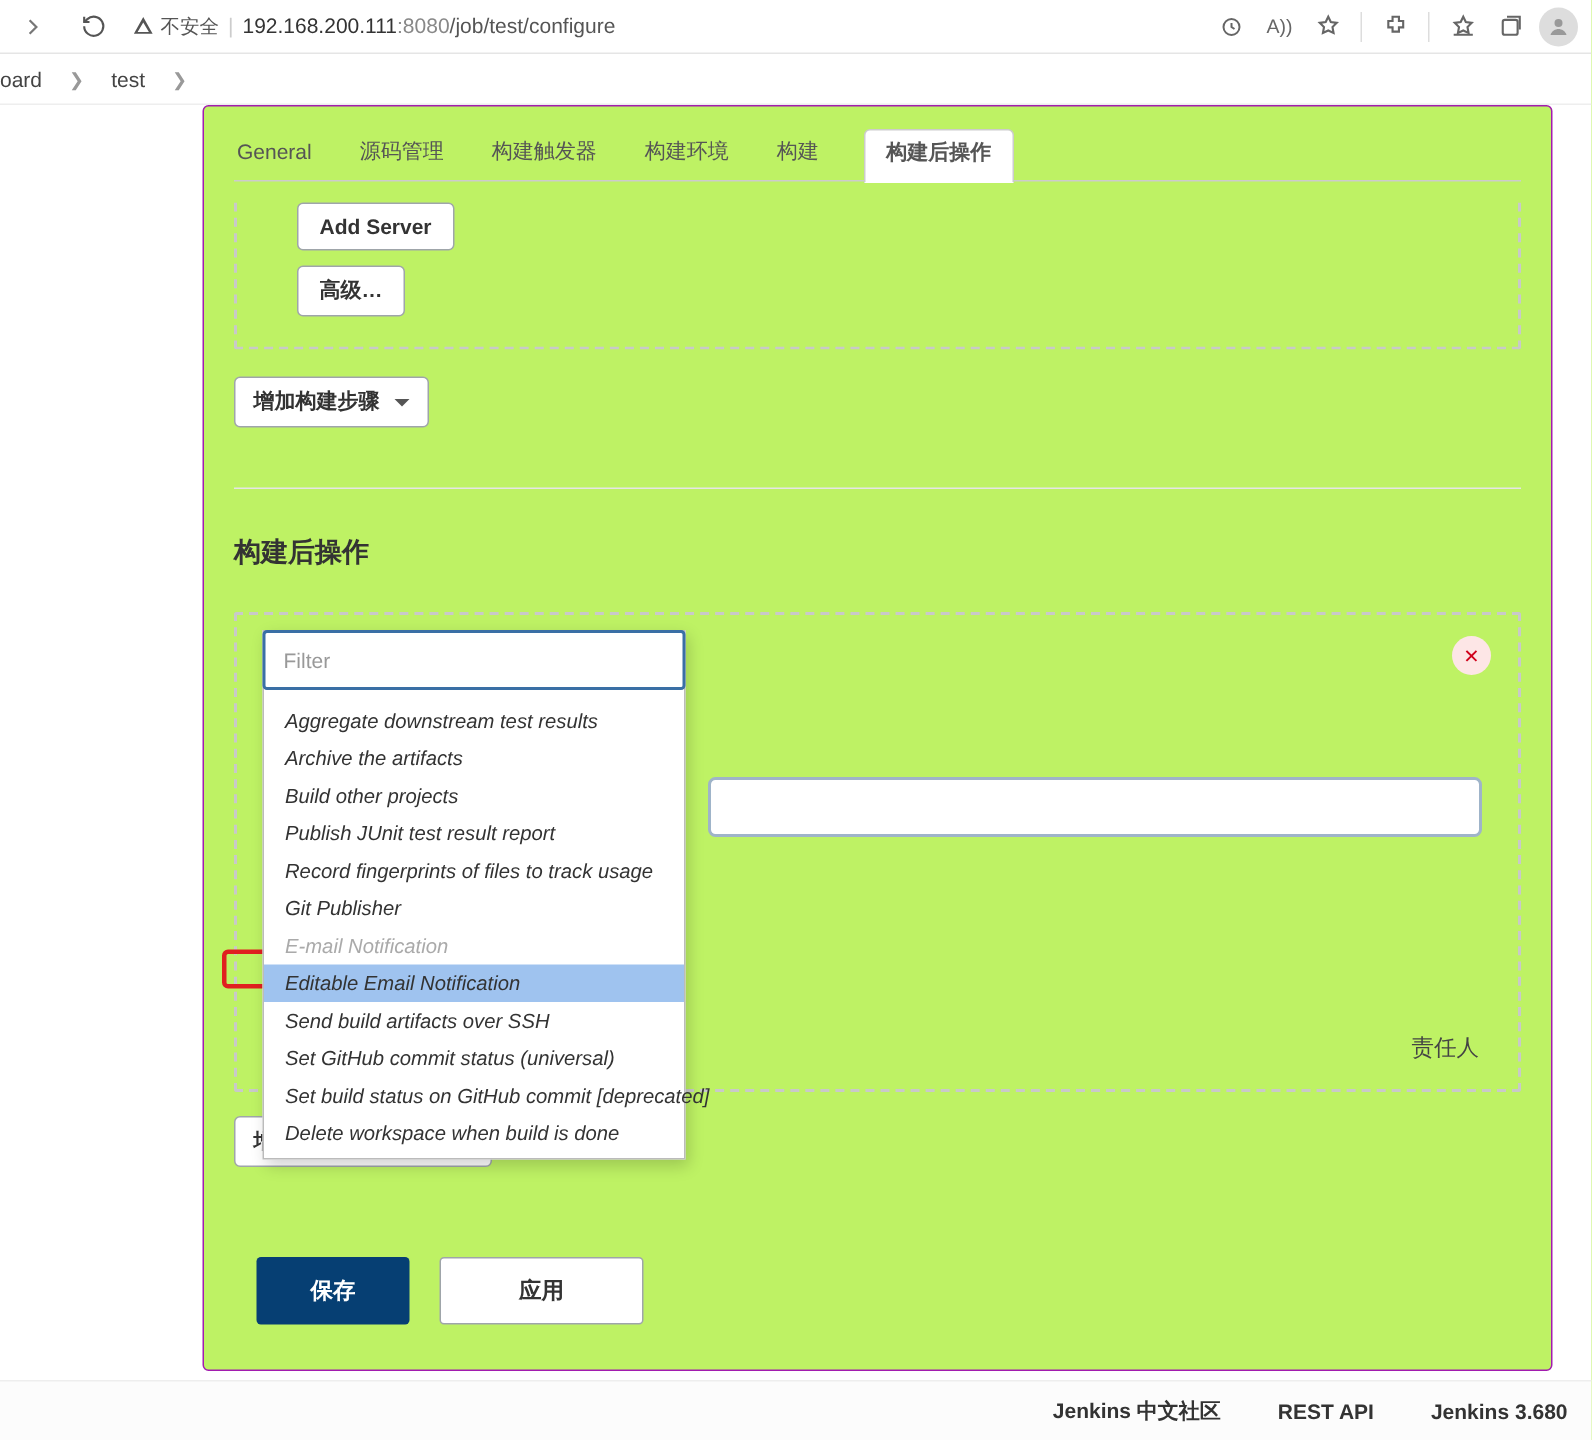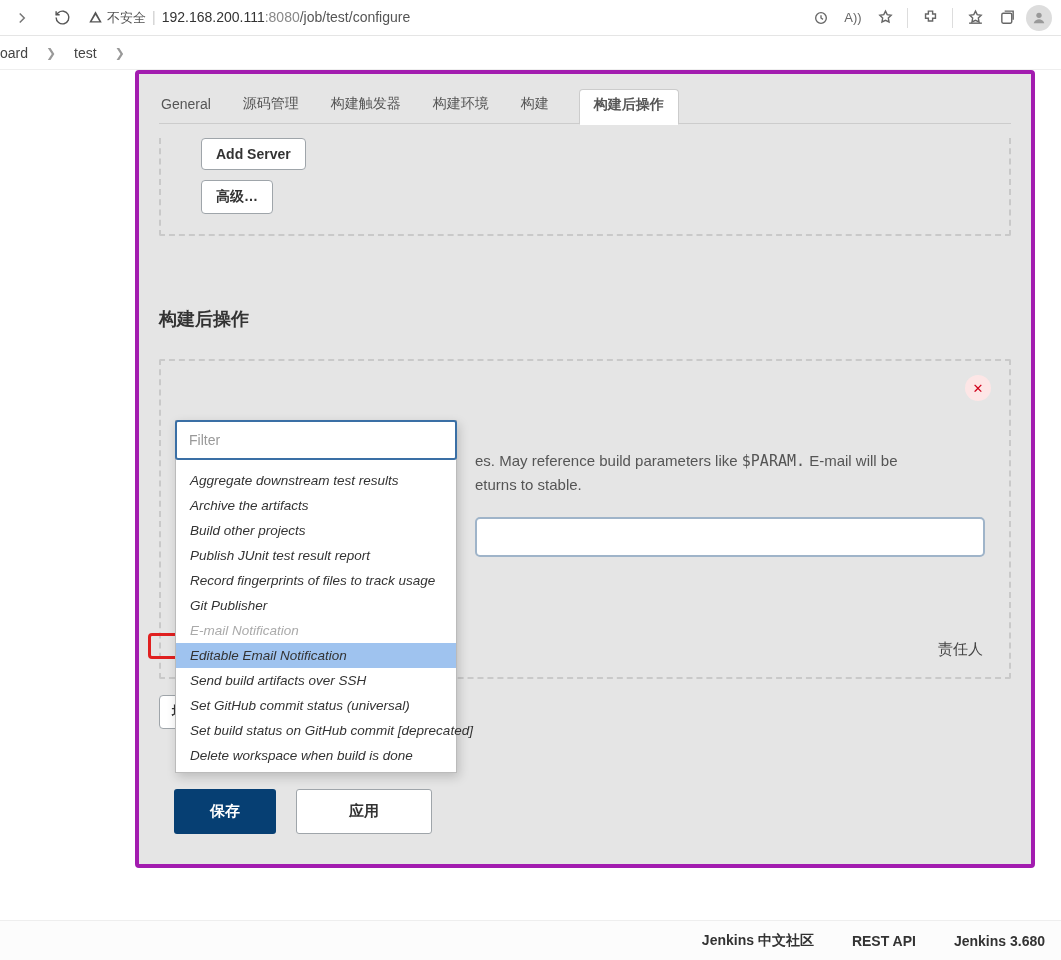--- a/index.html
+++ b/index.html
@@ -46,22 +46,22 @@
     border-bottom: 1px solid #eee;
   }
   .breadcrumb .crumb { display:flex; align-items:center; gap:18px; }
   .breadcrumb .chev { color:#999; font-size:12px; }
 
   
   .page-wrap { padding: 0; }
   .card {
     margin-left: 135px;
     width: 900px;
-    background:#e5e5e5;
-    border:4px solid #a21caf;
+    background:#bef264;
+    border:1px solid #a21caf;
     border-radius:4px;
     padding-bottom: 30px;
   }
 
   
   .tabs {
     display:flex;
     align-items:center;
     gap: 28px;
     padding: 14px 20px 0 20px;
@@ -356,34 +356,33 @@
     
     <div class="dashed-box">
       <div class="inner-dashed">
         <div class="btn-row">
           <span class="btn">Add Server</span>
           <span class="btn" style="margin-top:10px">高级…</span>
         </div>
       </div>
     </div>
 
+    <div class="btn-dropdown caret-down">
+      <span>增加构建步骤</span>
+    </div>
 
     <hr class="sep">
 
     
     <div class="section">
       <div class="section-title">构建后操作</div>
 
       <div class="post-dashed" style="min-height:320px">
         <div class="close-chip">✕</div>
         <div style="height:60px"></div>
-        <div class="desc-text" style="padding-left:290px">
-          <span>es. May reference build parameters like </span><code>$PARAM.</code><span> E-mail will be</span><br>
-          <span style="padding-left:0">eturns to stable.</span>
-        </div>
         <input class="wide-input" style="margin-left: 290px; width: calc(100% - 290px);">
         <div class="trailing-label">责任人</div>
       </div>
 
       <div class="btn-dropdown caret-up" style="margin-left:5px; margin-top:16px">
         <span>增加构建后操作步骤</span>
       </div>
 
       <div class="footer-btns">
         <button class="btn-primary">保存</button>

